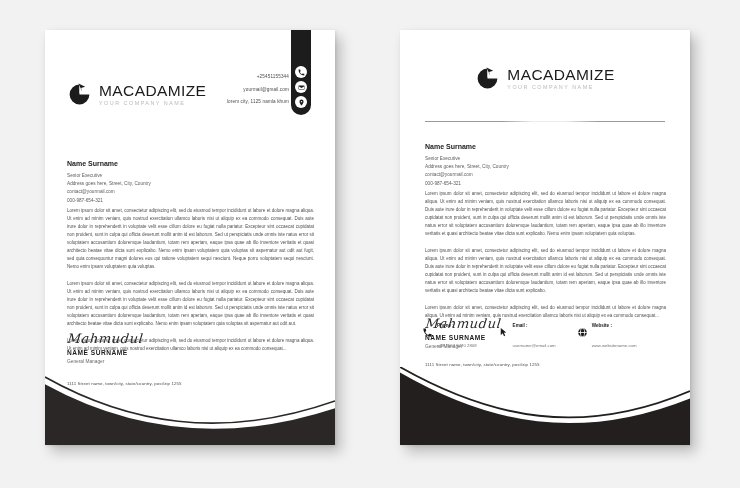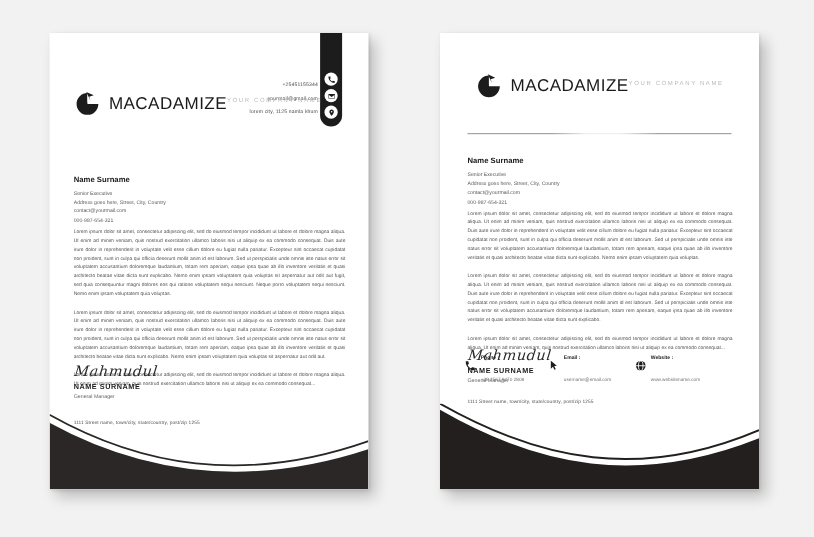--- a/index.html
+++ b/index.html
@@ -16,21 +16,21 @@
     position:absolute;background:#ffffff;overflow:hidden;
     box-shadow:6px 7px 12px rgba(0,0,0,.22), 1px 1px 3px rgba(0,0,0,.10);
   }
   #sheet-left {left:45px; top:30px; width:290px; height:415px;}
   #sheet-right{left:400px;top:30px; width:290px; height:415px;}
 
   
   .logo-row{display:flex;align-items:center;gap:7px;}
   .logo-mark{position:relative;width:25px;height:25px;flex:0 0 25px;}
   .logo-mark svg{display:block;width:25px;height:25px;}
-  .logo-text{display:flex;flex-direction:row;line-height:1;}
+  .logo-text{display:flex;flex-direction:column;line-height:1;}
   .brand{
     font-size:15.5px;letter-spacing:.4px;color:#1b1b1b;font-weight:400;
     font-family:"Liberation Sans",sans-serif;
   }
   .brand-sub{
     font-size:5.4px;letter-spacing:1.5px;color:#b9b9b9;margin-top:3px;
   }
 
   
   .l-header{position:absolute;left:22px;top:52px;}

